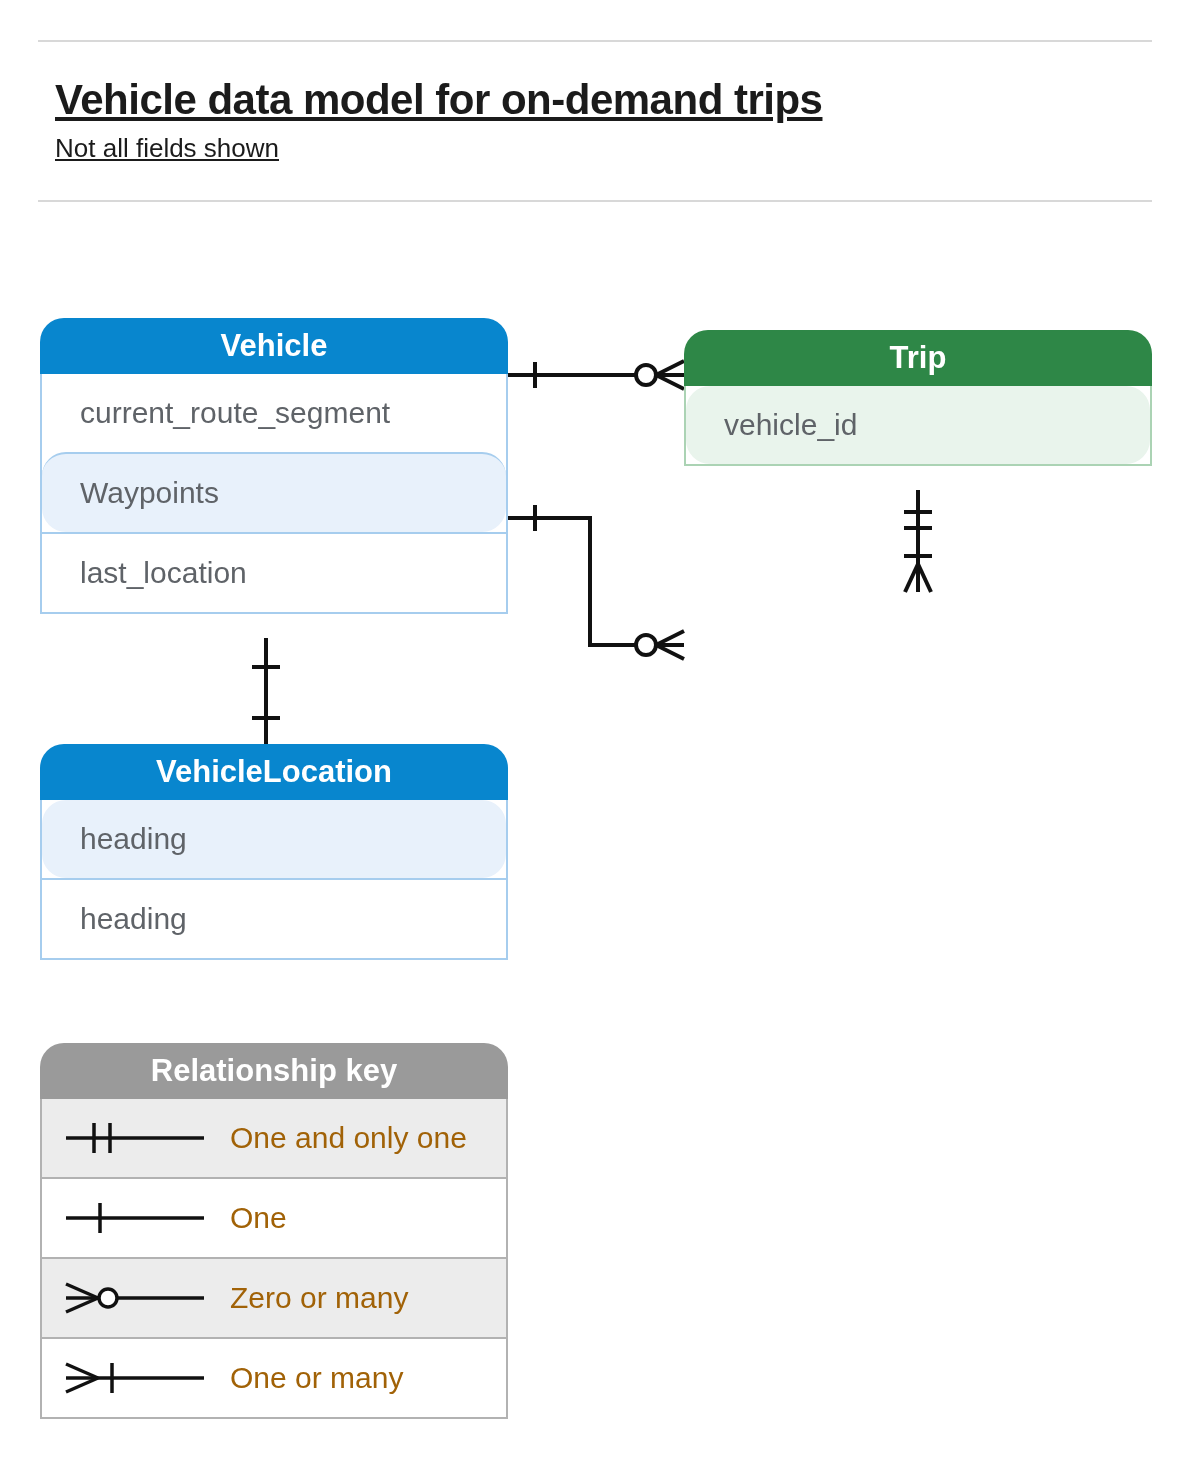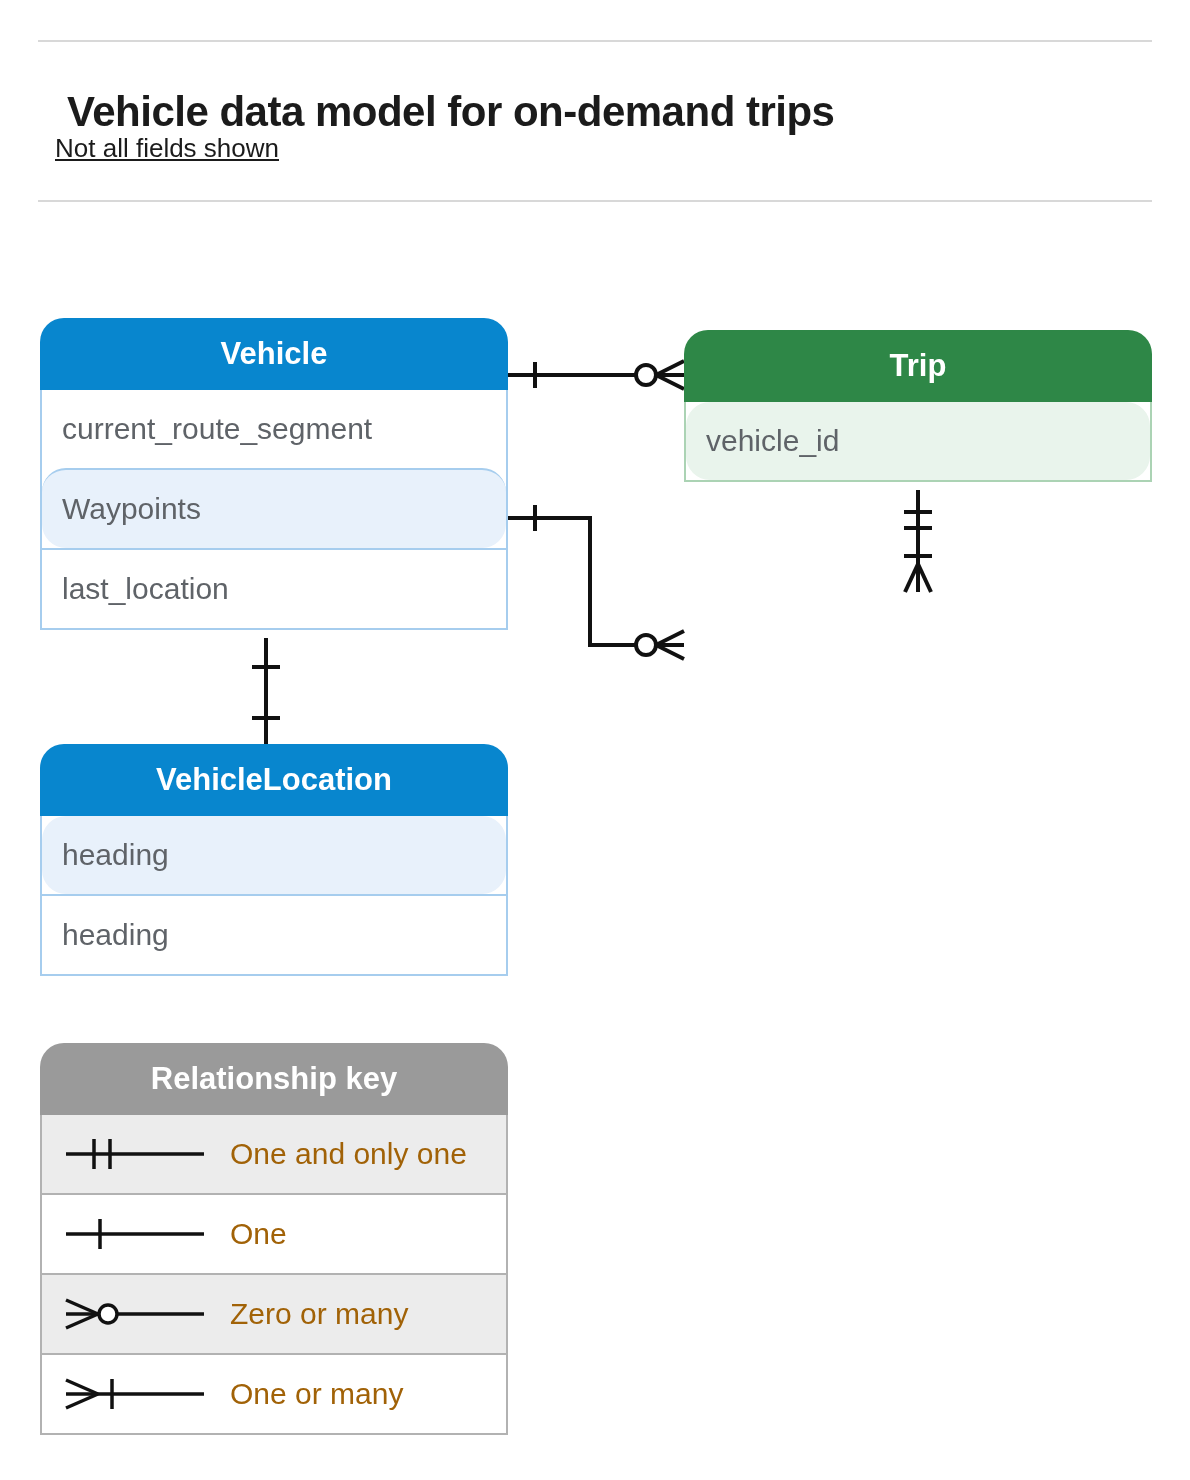--- a/index.html
+++ b/index.html
@@ -16,28 +16,28 @@
     font-size:42px; font-weight:700; color:#1b1b1b; letter-spacing:-0.5px;
   }
   .page-subtitle {
     position:absolute; left:55px; top:133px;
     font-size:26px; font-weight:400; color:#1b1b1b;text-decoration:underline;
   }
 
   
   .entity { position:absolute; width:468px; }
   .ehead {
-    height:72px; border-radius:24px 24px 0 0;
+    height:56px; border-radius:24px 24px 0 0;
     background:var(--hdr);
     display:flex; align-items:center; justify-content:center;
     color:#ffffff; font-size:31px; font-weight:700;
   }
   .ebody { border:2px solid var(--brd); border-top:none; background:#ffffff; }
   .erow {
-    height:78px; line-height:78px; padding-left:20px;
+    height:78px; line-height:78px; padding-left:38px;
     font-size:30px; color:#5f6368; background:#ffffff;
     border-top:2px solid var(--brd); white-space:nowrap;
   }
   .erow:first-child { border-top:none; }
   .erow.shaded { background:var(--shade);border-radius:24px; }
   .erow.indent { padding-left:56px; }
 
   .e-blue   { --hdr:#0886ce; --brd:#a6cdee; --shade:#e8f1fb; }
   .e-green  { --hdr:#2e8747; --brd:#abd3b4; --shade:#e9f4ec; }
   .e-orange { --hdr:#f89d1e; --brd:#f9bb55; --shade:#fdf4e4; }
@@ -58,21 +58,21 @@
   .connectors {
     position:absolute; left:0; top:0; pointer-events:none;
   }
 </style>
 </head>
 <body>
 
 <div class="canvas">
 
   <div class="rule" style="top:40px;"></div>
-  <h1 class="page-title" style="margin:12px;">Vehicle data model for on-demand trips</h1>
+  <h1 class="page-title" style="margin:0;text-decoration:underline;">Vehicle data model for on-demand trips</h1>
   <div class="page-subtitle">Not all fields shown</div>
   <div class="rule" style="top:200px;"></div>
 
   <svg class="connectors" width="1190" height="1480" viewBox="0 0 1190 1480">
     <g stroke="#111111" stroke-width="4" fill="none">
       <g>
         <line x1="508" y1="375" x2="636" y2="375"></line>
         <line x1="535" y1="362" x2="535" y2="388"></line>
         <circle cx="646" cy="375" r="10" fill="#ffffff"></circle>
         <line x1="656" y1="375" x2="684" y2="375"></line>

